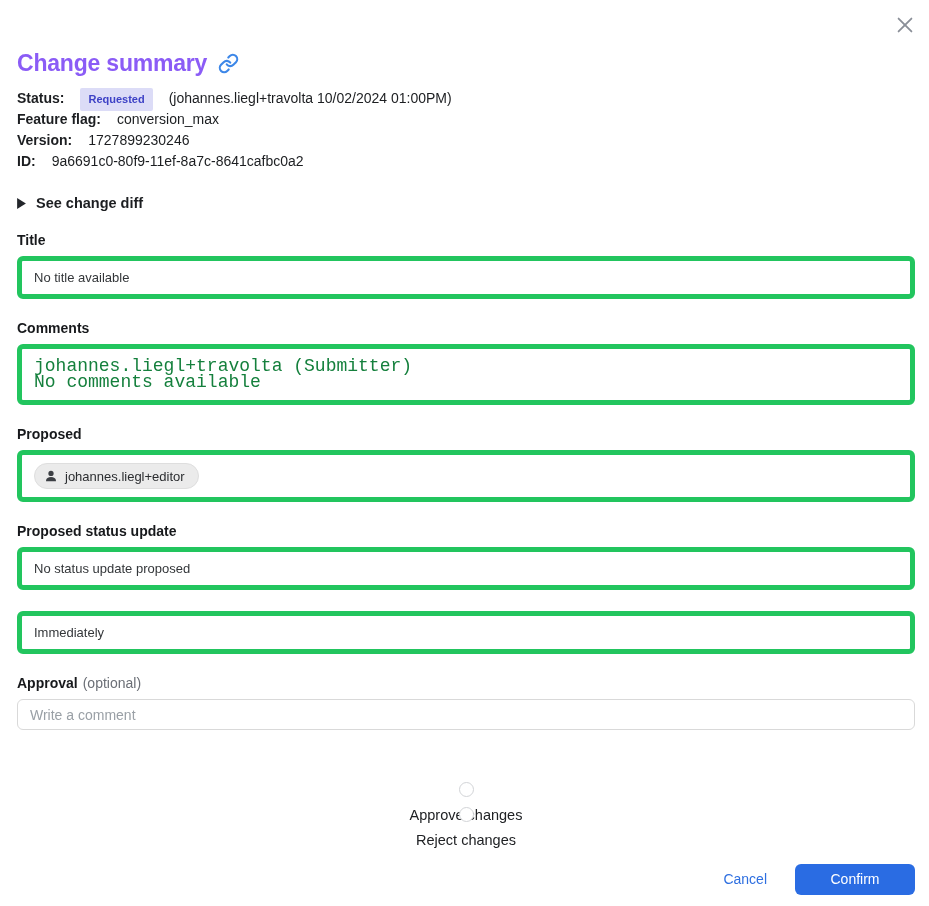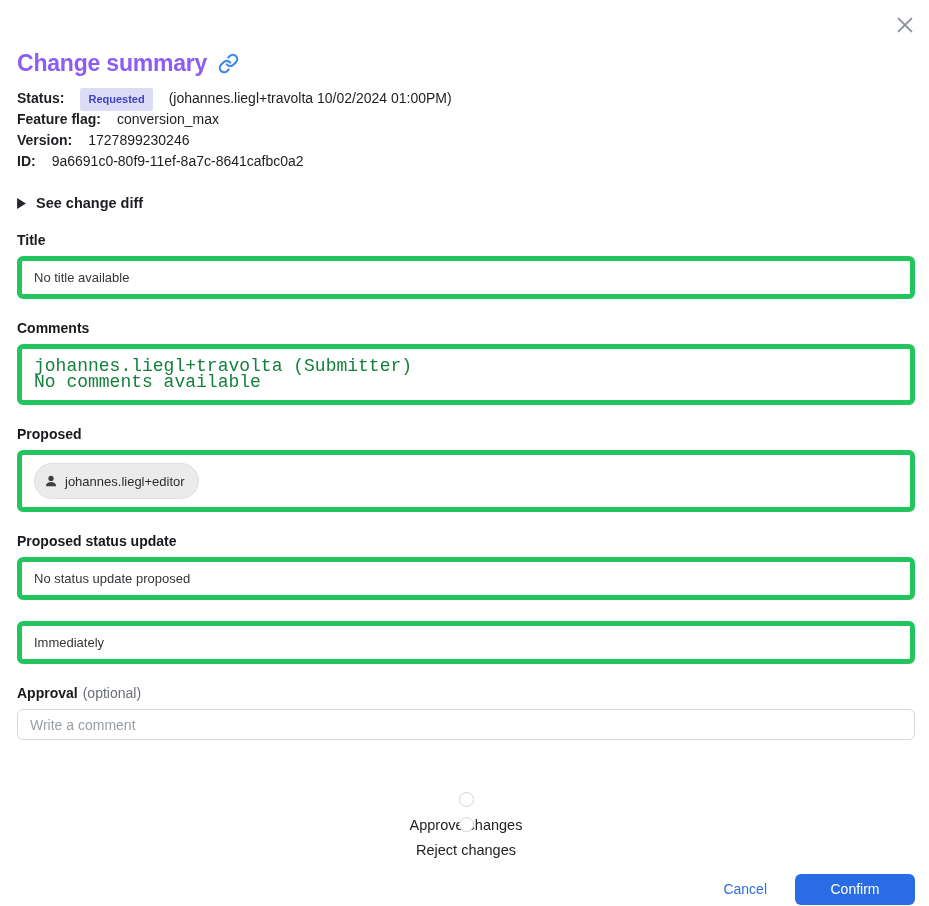--- a/index.html
+++ b/index.html
@@ -57,21 +57,21 @@
     background: #fff; min-height: 35px;
   }
   .comments-box { padding: 10px 12px; font-size: 18px; line-height: 15.5px; color: #15803d; font-family: Liberation Mono, monospace; }
   .comments-box div { white-space: pre; }
 
   .approvers-box { padding: 8px 12px; }
   .chip {
     display: inline-flex; align-items: center; gap: 7px;
     background: #ebebeb; border: 1px solid #dedede;
     border-radius: 999px; padding: 4px 13px 4px 9px;
-    font-size: 13px; color: #2b2d30; height: 36px;
+    font-size: 13px; color: #2b2d30; height: 26px;
   }
 
   .comment-input {
     width: 100%; border: 1px solid #d9d9d9; border-radius: 6px;
     padding: 13px 12px; font-size: 14px; color: #1c1e21;
     font-family: inherit; height: 31px; outline: none;
   }
   .comment-input::placeholder { color: #9aa0a6; }
 
   .radio-group { margin-top: 52px; }

